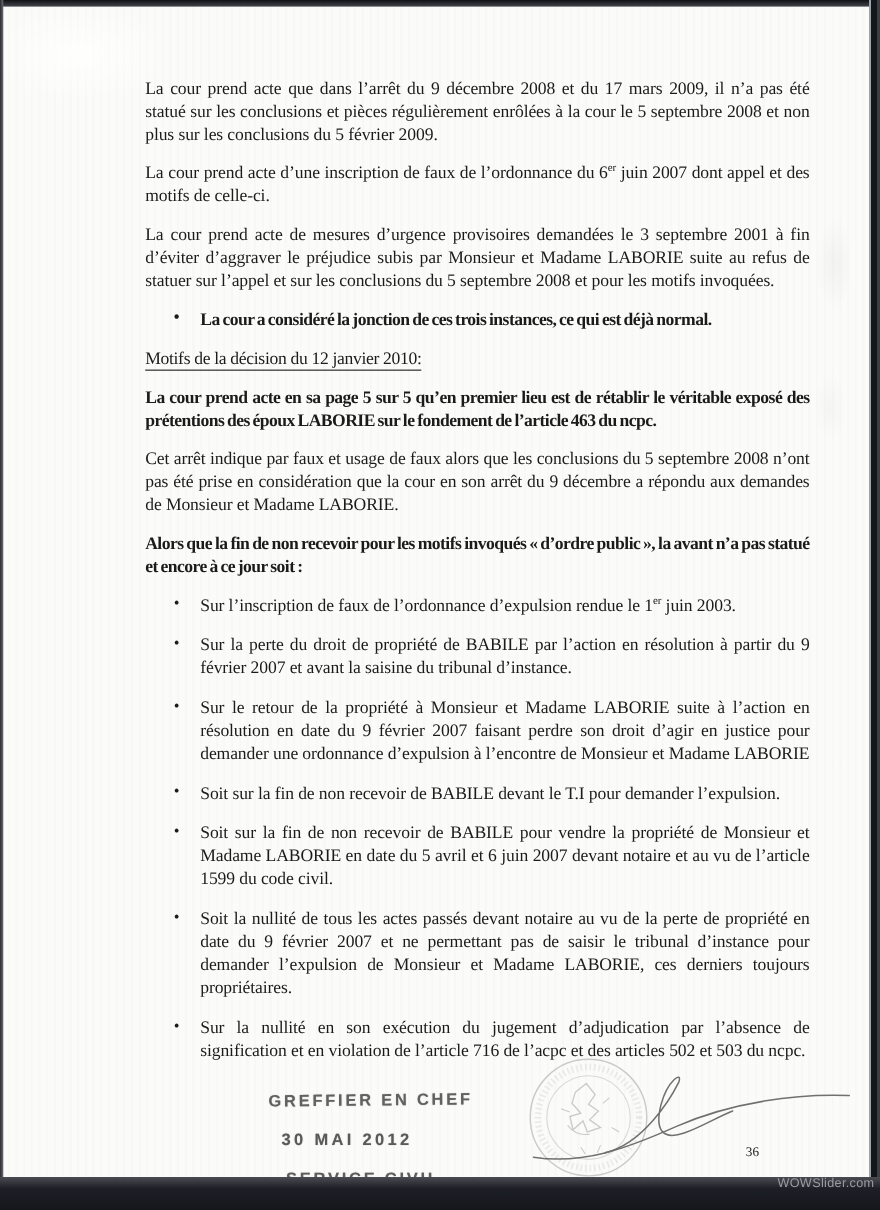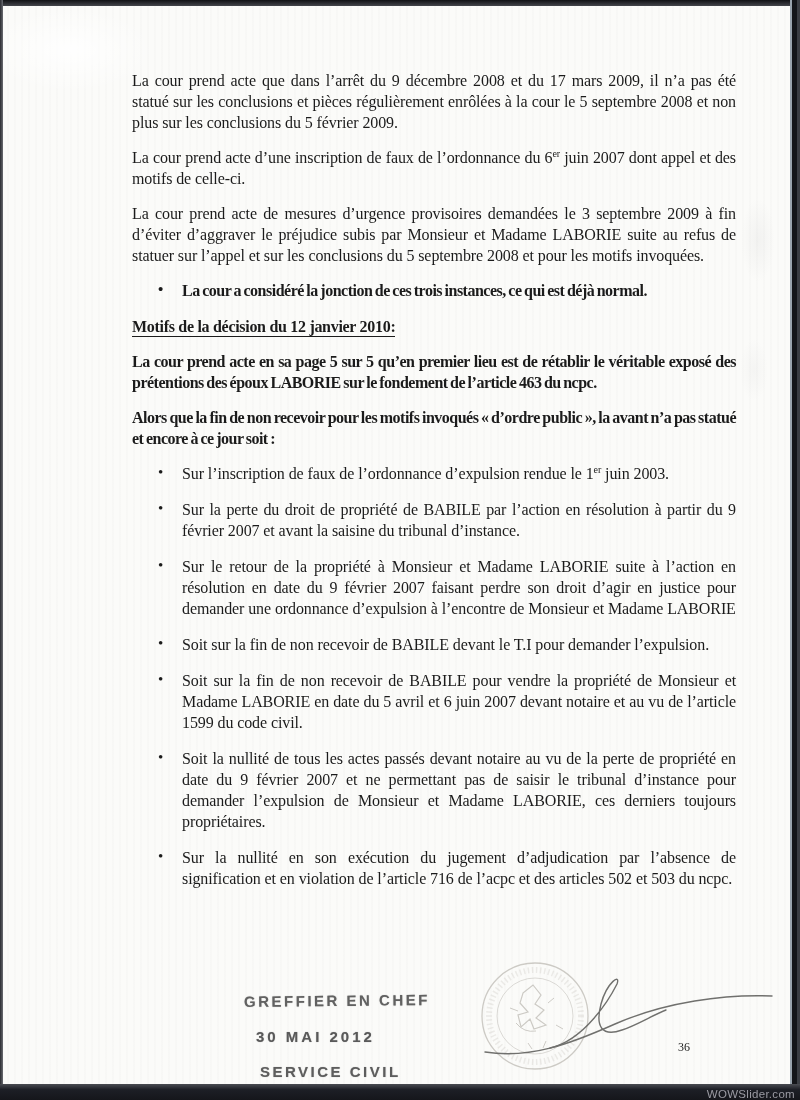--- a/index.html
+++ b/index.html
@@ -13,36 +13,36 @@
     font-family:"Liberation Serif","DejaVu Serif",serif;
     color:#1b1b1b;
   }
   
   .edge-top{position:absolute;left:0;top:0;width:800px;height:6px;
     background:linear-gradient(#101114,#43454b);z-index:6;}
   .edge-left{position:absolute;left:0;top:0;width:3px;height:1100px;
     background:linear-gradient(90deg,#2a2b30,#6a6c72);z-index:6;}
   .edge-right{position:absolute;right:0;top:0;width:10px;height:1100px;
     background:linear-gradient(90deg,#99a4ae 0 2px,#14161a 2px 7px,#3a3d43 7px 10px);z-index:6;}
-  .bottom-bar{position:absolute;left:0;bottom:0;width:800px;height:16px;
+  .bottom-bar{position:absolute;left:0;bottom:0;width:800px;height:30px;
     background:linear-gradient(#4a4c52,#1d1f26 35%,#15161b);z-index:7;
-    display:flex;align-items:flex-end;justify-content:flex-end;}
+    display:flex;align-items:flex-start;justify-content:flex-end;}
   .watermark{font-family:"Liberation Sans","DejaVu Sans",sans-serif;
     font-size:11.5px;color:#9b9ba3;padding-right:5px;letter-spacing:.3px;}
   .smudge{position:absolute;right:12px;top:180px;width:60px;height:260px;z-index:1;
     background:
       radial-gradient(ellipse 24px 60px at 30px 60px, rgba(120,120,125,.07), rgba(0,0,0,0) 70%),
       radial-gradient(ellipse 20px 45px at 26px 190px, rgba(120,120,125,.05), rgba(0,0,0,0) 70%);}
   
   .content{position:absolute;left:104px;top:70px;width:604px;z-index:3;
     font-size:16px;line-height:21px;text-align:justify;letter-spacing:-.1px;margin-left:28px;}
   .content p{margin:0 0 14px 0;}
   .bold{font-weight:bold;letter-spacing:-.5px;word-spacing:-1px;}
   .heading-p{margin:0 0 15px 0;}
-  .heading-u{font-weight:bold;letter-spacing:-.3px;
+  .heading-u{font-weight:normal;letter-spacing:-.3px;
     border-bottom:1.6px solid #1b1b1b;padding-bottom:1px;}
   .li{position:relative;padding-left:50px;margin:0 0 15px 0;}
   .dot{position:absolute;left:26px;top:-1px;font-size:15px;}
   sup{font-size:10px;line-height:0;}
   
   .stampline{position:absolute;z-index:4;
     font-family:"Liberation Sans","DejaVu Sans",sans-serif;
     font-weight:bold;font-size:15px;color:#4d4d4d;
     text-shadow:0 0 1px rgba(90,90,90,.55);white-space:nowrap;}
   .stamp1{left:244px;top:992px;letter-spacing:2.5px;transform:rotate(-.6deg);opacity:.88;}
@@ -59,31 +59,32 @@
 <div class="page">
 
   <div class="smudge"></div>
 
   <div class="content">
 
     <p><span>La cour prend acte que dans l’arrêt du 9 décembre 2008 et du 17 mars 2009, il n’a pas été statué sur les conclusions et pièces régulièrement enrôlées à la cour le 5 septembre 2008 et non plus sur les conclusions du 5 février 2009.</span><sup></sup><span></span></p>
 
     <p><span>La cour prend acte d’une inscription de faux de l’ordonnance du 6</span><sup>er</sup><span> juin 2007 dont appel et des motifs de celle-ci.</span></p>
 
-    <p><span>La cour prend acte de mesures d’urgence provisoires demandées le 3 septembre 2009 à fin d’éviter d’aggraver le préjudice subis par Monsieur et Madame LABORIE suite au refus de statuer sur l’appel et sur les conclusions du 5 septembre 2008 et pour les motifs invoquées.</span><sup></sup><span></span></p>
+    <p><span>La cour prend acte de mesures d’urgence provisoires demandées le 3 septembre 2001 à fin d’éviter d’aggraver le préjudice subis par Monsieur et Madame LABORIE suite au refus de statuer sur l’appel et sur les conclusions du 5 septembre 2008 et pour les motifs invoquées.</span><sup></sup><span></span></p>
 
     <div class="li bold">
       <span class="dot">•</span>
       <span>La cour a considéré la jonction de ces trois instances, ce qui est déjà normal.</span>
     </div>
 
     <p class="heading-p"><span class="heading-u">Motifs de la décision du 12 janvier 2010:</span></p>
 
     <p class="bold">La cour prend acte en sa page 5 sur 5 qu’en premier lieu est de rétablir le véritable exposé des prétentions des époux LABORIE sur le fondement de l’article 463 du ncpc.</p>
 
+    <p>Cet arrêt indique par faux et usage de faux alors que les conclusions du 5 septembre 2008 n’ont pas été prise en considération que la cour  en son arrêt du 9 décembre a répondu aux demandes de Monsieur et Madame LABORIE.</p>
 
     <p class="bold">Alors que la fin de non recevoir pour les motifs invoqués « d’ordre public », la avant n’a pas statué et encore à ce jour soit :</p>
 
     <div class="li">
       <span class="dot">•</span>
       <span>Sur l’inscription de faux de l’ordonnance d’expulsion rendue le 1</span><sup>er</sup><span> juin 2003.</span>
     </div>
 
     <div class="li">
       <span class="dot">•</span>

